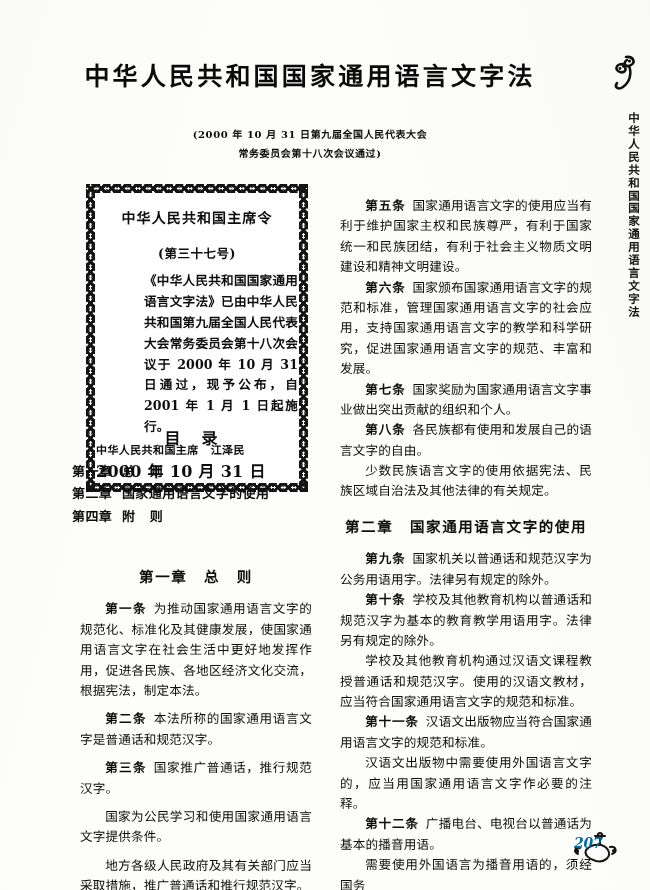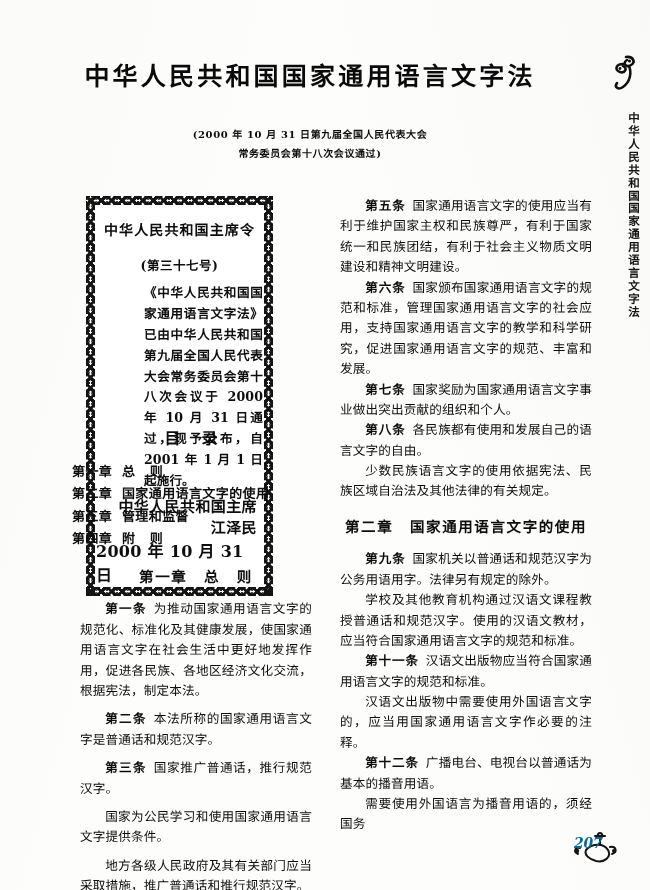--- a/index.html
+++ b/index.html
@@ -95,22 +95,22 @@
     letter-spacing: 1.6px;
     margin: 13px 0 11px 0;
     text-indent: 0;
   }
   .chapter-head .gap { display: inline-block; width: 1.15em; }
 
   
   .order-box {
     position: absolute;
     left: 86px;
-    top: 196px;
-    width: 187px;
+    top: 184px;
+    width: 222px;
     box-sizing: border-box;
     padding: 13px 10px 10px 10px;
     background: #fff;
   }
   .order-box .edge {
     position: absolute;
     pointer-events: none;
   }
   
   .edge-top, .edge-bottom {
@@ -160,23 +160,22 @@
     font-size: 12.6px;
     line-height: 1.66;
     text-align: justify;
     text-justify: inter-ideograph;
     letter-spacing: 0.1px;
     font-weight: 700;
     padding-left: 48px;
   }
   .order-signer {
     margin-top: 3px;
-    text-align: right;
     padding-right: 6px;
-    font-size: 15px;
+    font-size: 11px;
     font-weight: 700;
     letter-spacing: 0.4px;
   }
   .order-signer .name { margin-left: 1.1em; }
   .order-date {
     text-align: left;
     padding-right: 6px;
     font-size: 16px;
     font-weight: 700;
     margin-top: 1px;
@@ -300,23 +299,20 @@
       <span>目</span><span class="gap"></span><span>录</span>
     </div>
 
     <div class="toc-item">
       <span class="num">第一章</span><span>总</span><span class="gap"></span><span>则</span>
     </div>
     <div class="toc-item">
       <span class="num">第二章</span><span>国家通用语言文字的使用</span>
     </div>
     <div class="toc-item">
-      <span class="num">第三章</span><span>管理和监督</span>
-    </div>
-    <div class="toc-item">
       <span class="num">第四章</span><span>附</span><span class="gap"></span><span>则</span>
     </div>
   </div>
 
   <div class="left-body">
     <div class="chapter-head">
       <span>第一章</span><span class="gap"></span><span>总</span><span class="gap"></span><span>则</span>
     </div>
 
     <p><span class="art">第一条</span><span>为推动国家通用语言文字的规范化、标准化及其健康发展，使国家通用语言文字在社会生活中更好地发挥作用，促进各民族、各地区经济文化交流，根据宪法，制定本法。</span></p>
@@ -343,20 +339,21 @@
     <p><span class="art">第八条</span><span>各民族都有使用和发展自己的语言文字的自由。</span></p>
 
     <p>少数民族语言文字的使用依据宪法、民族区域自治法及其他法律的有关规定。</p>
 
     <div class="chapter-head">
       <span>第二章</span><span class="gap"></span><span>国家通用语言文字的使用</span>
     </div>
 
     <p><span class="art">第九条</span><span>国家机关以普通话和规范汉字为公务用语用字。法律另有规定的除外。</span></p>
 
+    <p><span class="art">第十条</span><span>学校及其他教育机构以普通话和规范汉字为基本的教育教学用语用字。法律另有规定的除外。</span></p>
 
     <p>学校及其他教育机构通过汉语文课程教授普通话和规范汉字。使用的汉语文教材，应当符合国家通用语言文字的规范和标准。</p>
 
     <p><span class="art">第十一条</span><span>汉语文出版物应当符合国家通用语言文字的规范和标准。</span></p>
 
     <p>汉语文出版物中需要使用外国语言文字的，应当用国家通用语言文字作必要的注释。</p>
 
     <p><span class="art">第十二条</span><span>广播电台、电视台以普通话为基本的播音用语。</span></p>
 
     <p>需要使用外国语言为播音用语的，须经国务</p>

